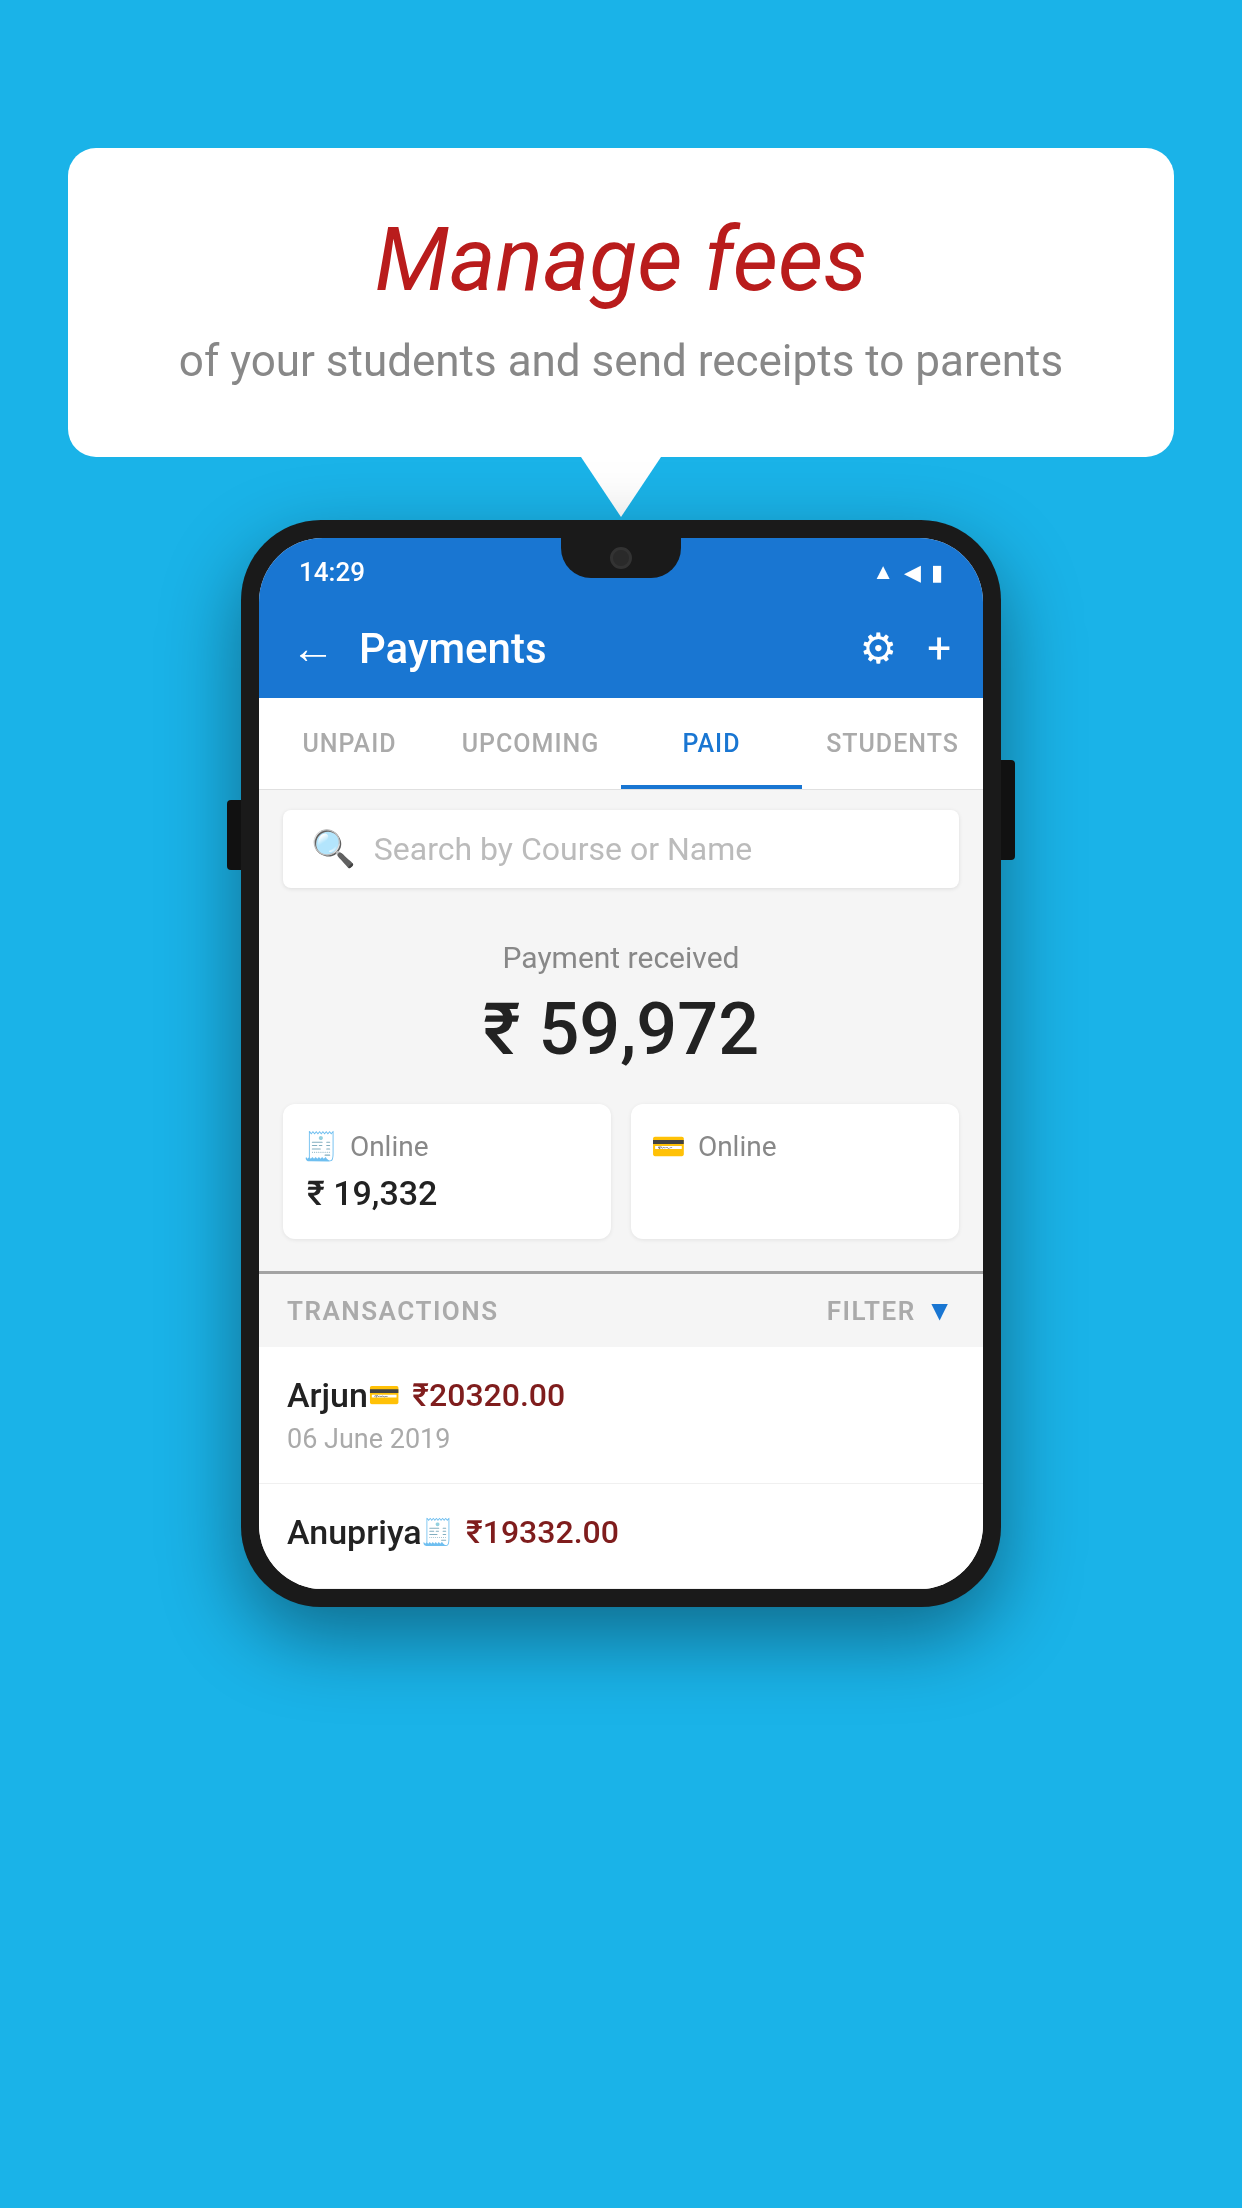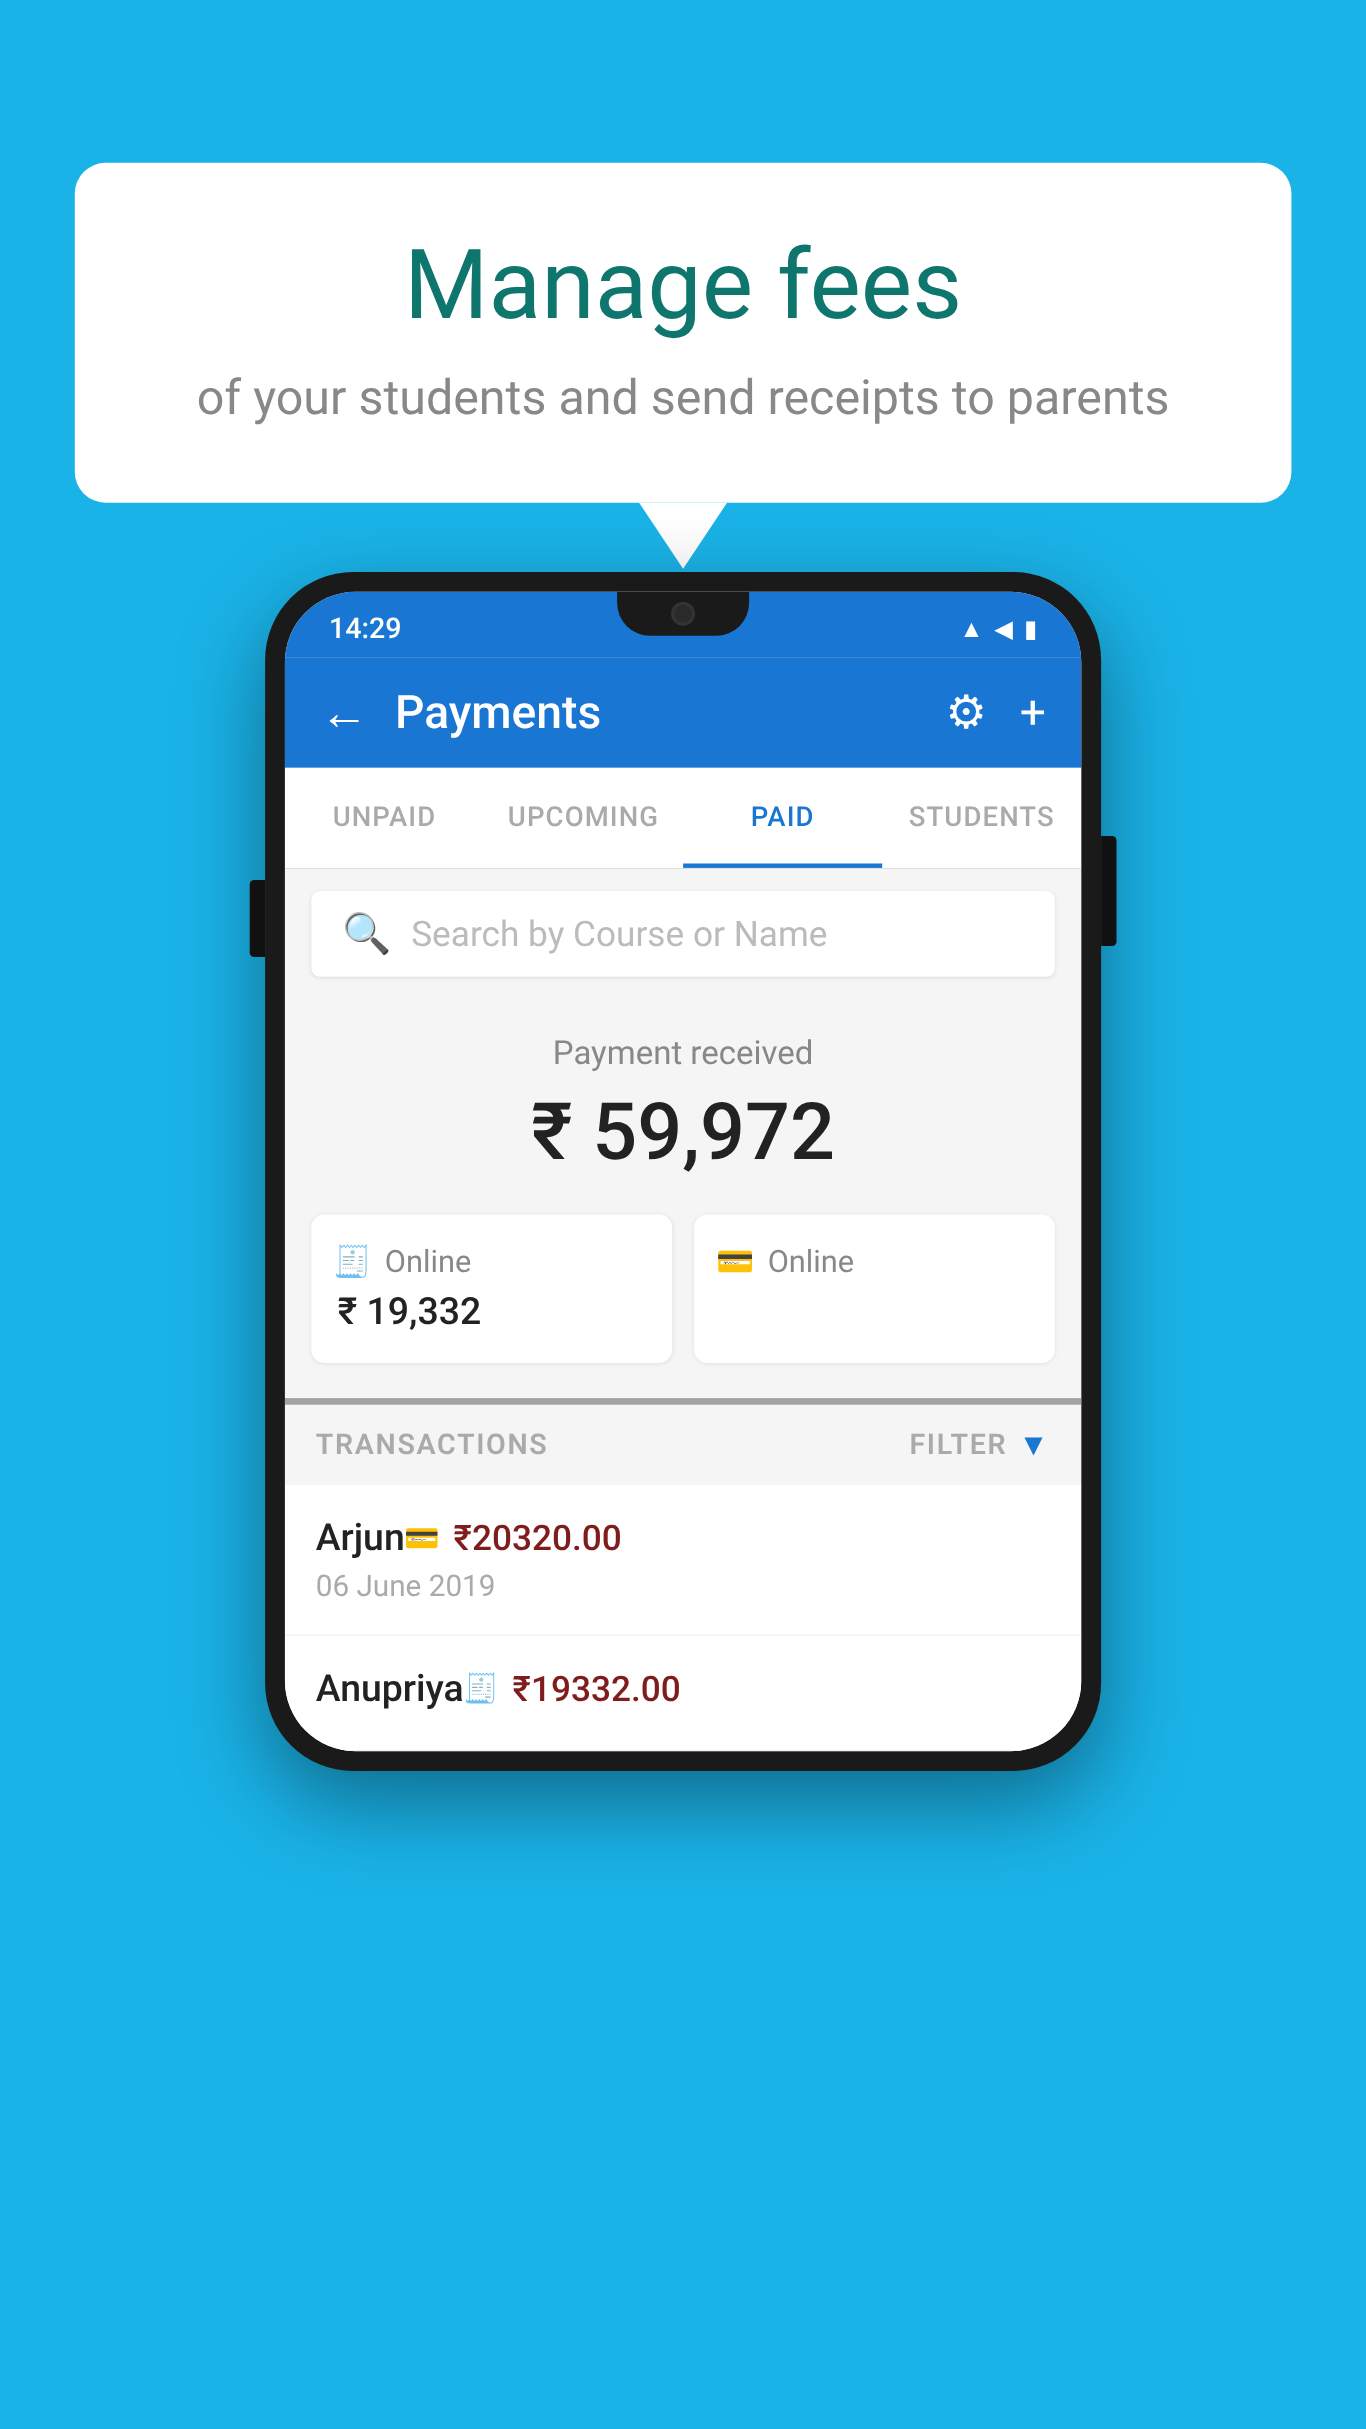--- a/index.html
+++ b/index.html
@@ -28,24 +28,25 @@
     .speech-bubble {
       background: white;
       border-radius: 28px;
       padding: 60px 80px 70px;
       text-align: center;
       width: 100%;
       position: relative;
     }
 
     .speech-bubble-title {
-      color: #0f766e;
+      color: #b91c1c;
       font-size: 88px;
       font-weight: 400;
       margin-bottom: 24px;
+      font-style: italic;
     }
 
     .speech-bubble-subtitle {
       color: #888;
       font-size: 44px;
       font-weight: 400;
     }
 
     .speech-bubble-tail {
       width: 0;
@@ -307,21 +308,21 @@
       padding-left: 4px;
     }
 
     
     .transactions-header {
       background: #f5f5f5;
       display: flex;
       justify-content: space-between;
       align-items: center;
       padding: 20px 28px;
-      border-top: 6px solid #a3a3a3;
+      border-top: 3px solid #a3a3a3;
     }
 
     .transactions-label {
       color: #aaa;
       font-size: 26px;
       font-weight: 600;
       letter-spacing: 1.5px;
     }
 
     .filter-btn {

